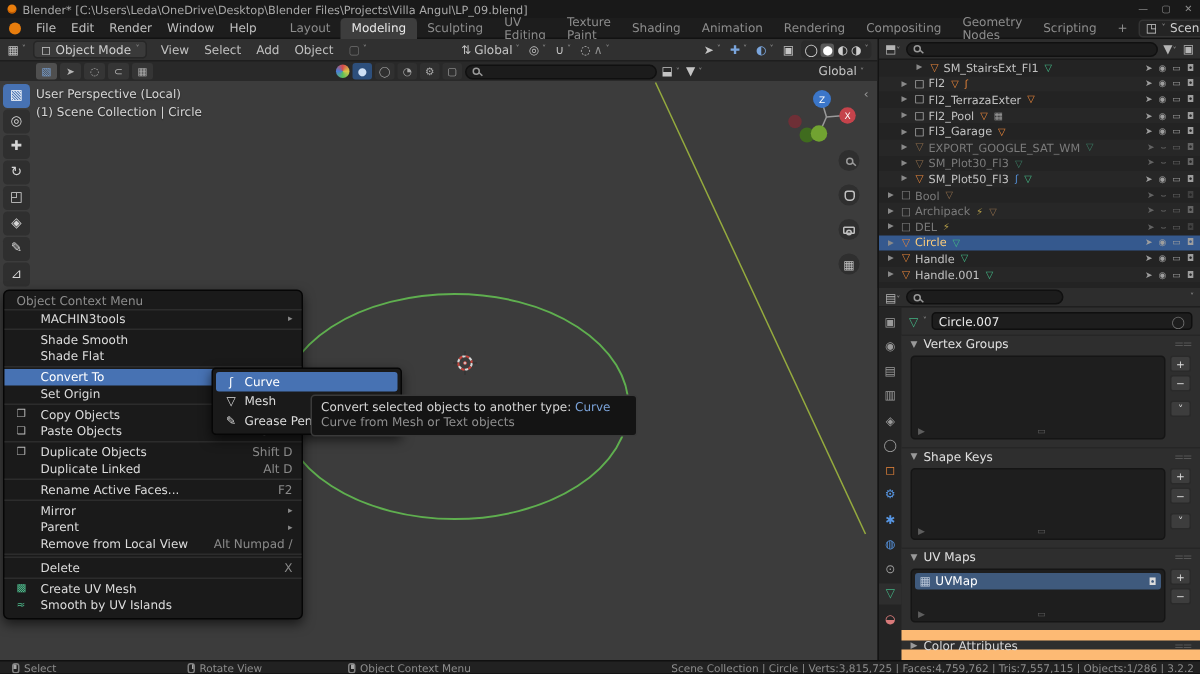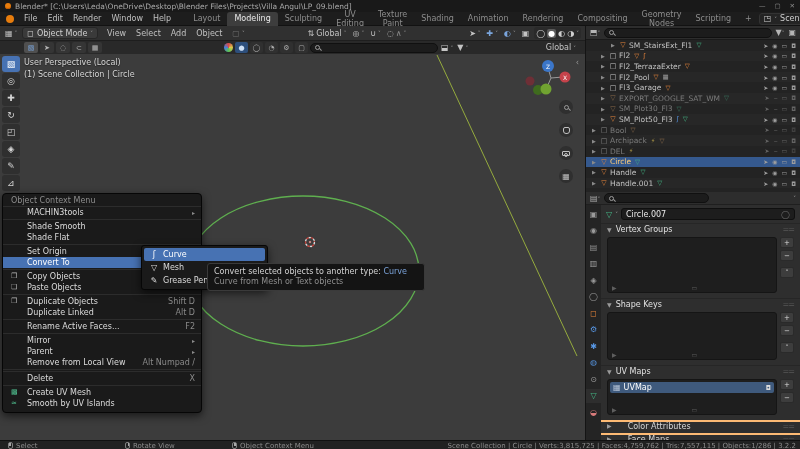--- a/index.html
+++ b/index.html
@@ -13,21 +13,21 @@
   .blogo { width:6px; height:6px; border-radius:50%; background:#e87d0d; box-shadow:inset 0 -1px 0 #c05a00; flex:none; }
   .wbtns { margin-left:auto; display:flex; gap:9px; color:#8f8f8f; font-size:6.5px; }
 
   
   .topbar { position:absolute; left:0; top:12px; width:800px; height:14px; background:#1d1d1d;
             display:flex; align-items:center; border-bottom:1px solid #121212; }
   .tb-logo { width:8px; height:8px; border-radius:50%; background:#e87d0d; margin:0 5px 0 6px; flex:none; }
   .menus,.hmenus { display:flex; }
   .menu { padding:0 5px; color:#c0c0c0; }
   .tabs { display:flex; margin-left:10px; height:14px; }
-  .tab { padding:0 7px; display:flex; align-items:center; color:#8d8d8d;text-align:center; }
+  .tab { padding:0 7px; display:flex; align-items:center; color:#8d8d8d; }
   .tab.active { background:#3d3d3d; color:#e9e9e9; border-radius:3px 3px 0 0; }
   .idwidget { display:flex; align-items:center; gap:3px; background:#242424; border:1px solid #333;
               border-radius:3px; height:12px; padding:0 4px; color:#cfcfcf; }
   .dd { color:#8b8b8b; font-size:5.5px; }
 
   
   .viewport { position:absolute; left:0; top:26px; width:585px; height:414px; background:#3c3c3c; overflow:hidden; }
   .vh1 { position:absolute; left:0; top:0; width:100%; height:14px; background:#303030;
          display:flex; align-items:center; gap:4px; padding:0 4px; color:#cfcfcf; z-index:4; }
   .vh2 { position:absolute; left:0; top:14px; width:100%; height:14px; background:#292929; border-top:1px solid #1e1e1e;
@@ -139,21 +139,21 @@
   .plist-footer { position:absolute; left:4px; right:4px; bottom:1px; display:flex; align-items:center;
                   color:#5e5e5e; font-size:6px; }
   .plist-footer .mid { margin:0 auto; }
   .pside { position:absolute; right:0; top:0; width:14px; display:flex; flex-direction:column; gap:2px; }
   .psbtn { width:14px; height:11px; background:#3d3d3d; border:1px solid #2a2a2a; border-radius:2px; color:#ddd;
            display:flex; align-items:center; justify-content:center; font-size:7px; }
   .psbtn.gap { margin-top:4px; }
   .uvrow { position:absolute; left:2px; top:2px; right:2px; height:11px; background:#3f5a7d; border-radius:2px;
            display:flex; align-items:center; gap:3px; padding:0 3px; color:#fff; }
   .uvrow .cam { margin-left:auto; color:#dcdcdc; font-size:6.5px; }
-  .panel-c { height:13px; display:flex; align-items:flex-start; gap:16px; padding:0 6px; border-top:2px solid #fdba74;
+  .panel-c { height:13px; display:flex; align-items:center; gap:4px; padding:0 6px; border-top:7px solid #fdba74;
              color:#d6d6d6; }
 
   
   .statusbar { position:absolute; left:0; top:440px; width:800px; height:9px; background:#212121;
                border-top:1px solid #101010; font-size:7px; color:#8d8d8d; }
   .hint { position:absolute; top:0; height:9px; display:flex; align-items:center; gap:3px; }
   .statusbar .hint:nth-of-type(1) { left:8px; }
   .statusbar .hint:nth-of-type(2) { left:125px; }
   .statusbar .hint:nth-of-type(3) { left:232px; }
   .stats { position:absolute; right:4px; top:0; height:9px; display:flex; align-items:center; }
@@ -396,30 +396,30 @@
         </div>
 
         <div class="cm-item">
 
           <span>Shade Flat</span>
 
         </div>
 
         <div class="cm-sep"></div>
 
+        <div class="cm-item active">
+
+          <span>Convert To</span>
+
+          <span class="cm-sub">▸</span>
+        </div>
+
         <div class="cm-item">
 
           <span>Set Origin</span>
-
-          <span class="cm-sub">▸</span>
-        </div>
-
-        <div class="cm-item active">
-
-          <span>Convert To</span>
 
           <span class="cm-sub">▸</span>
         </div>
 
         <div class="cm-sep"></div>
 
         <div class="cm-item">
           <span class="cm-ic" style="color: rgb(185, 185, 185);">❐</span>
           <span>Copy Objects</span>
           <span class="cm-short">Ctrl C</span>

